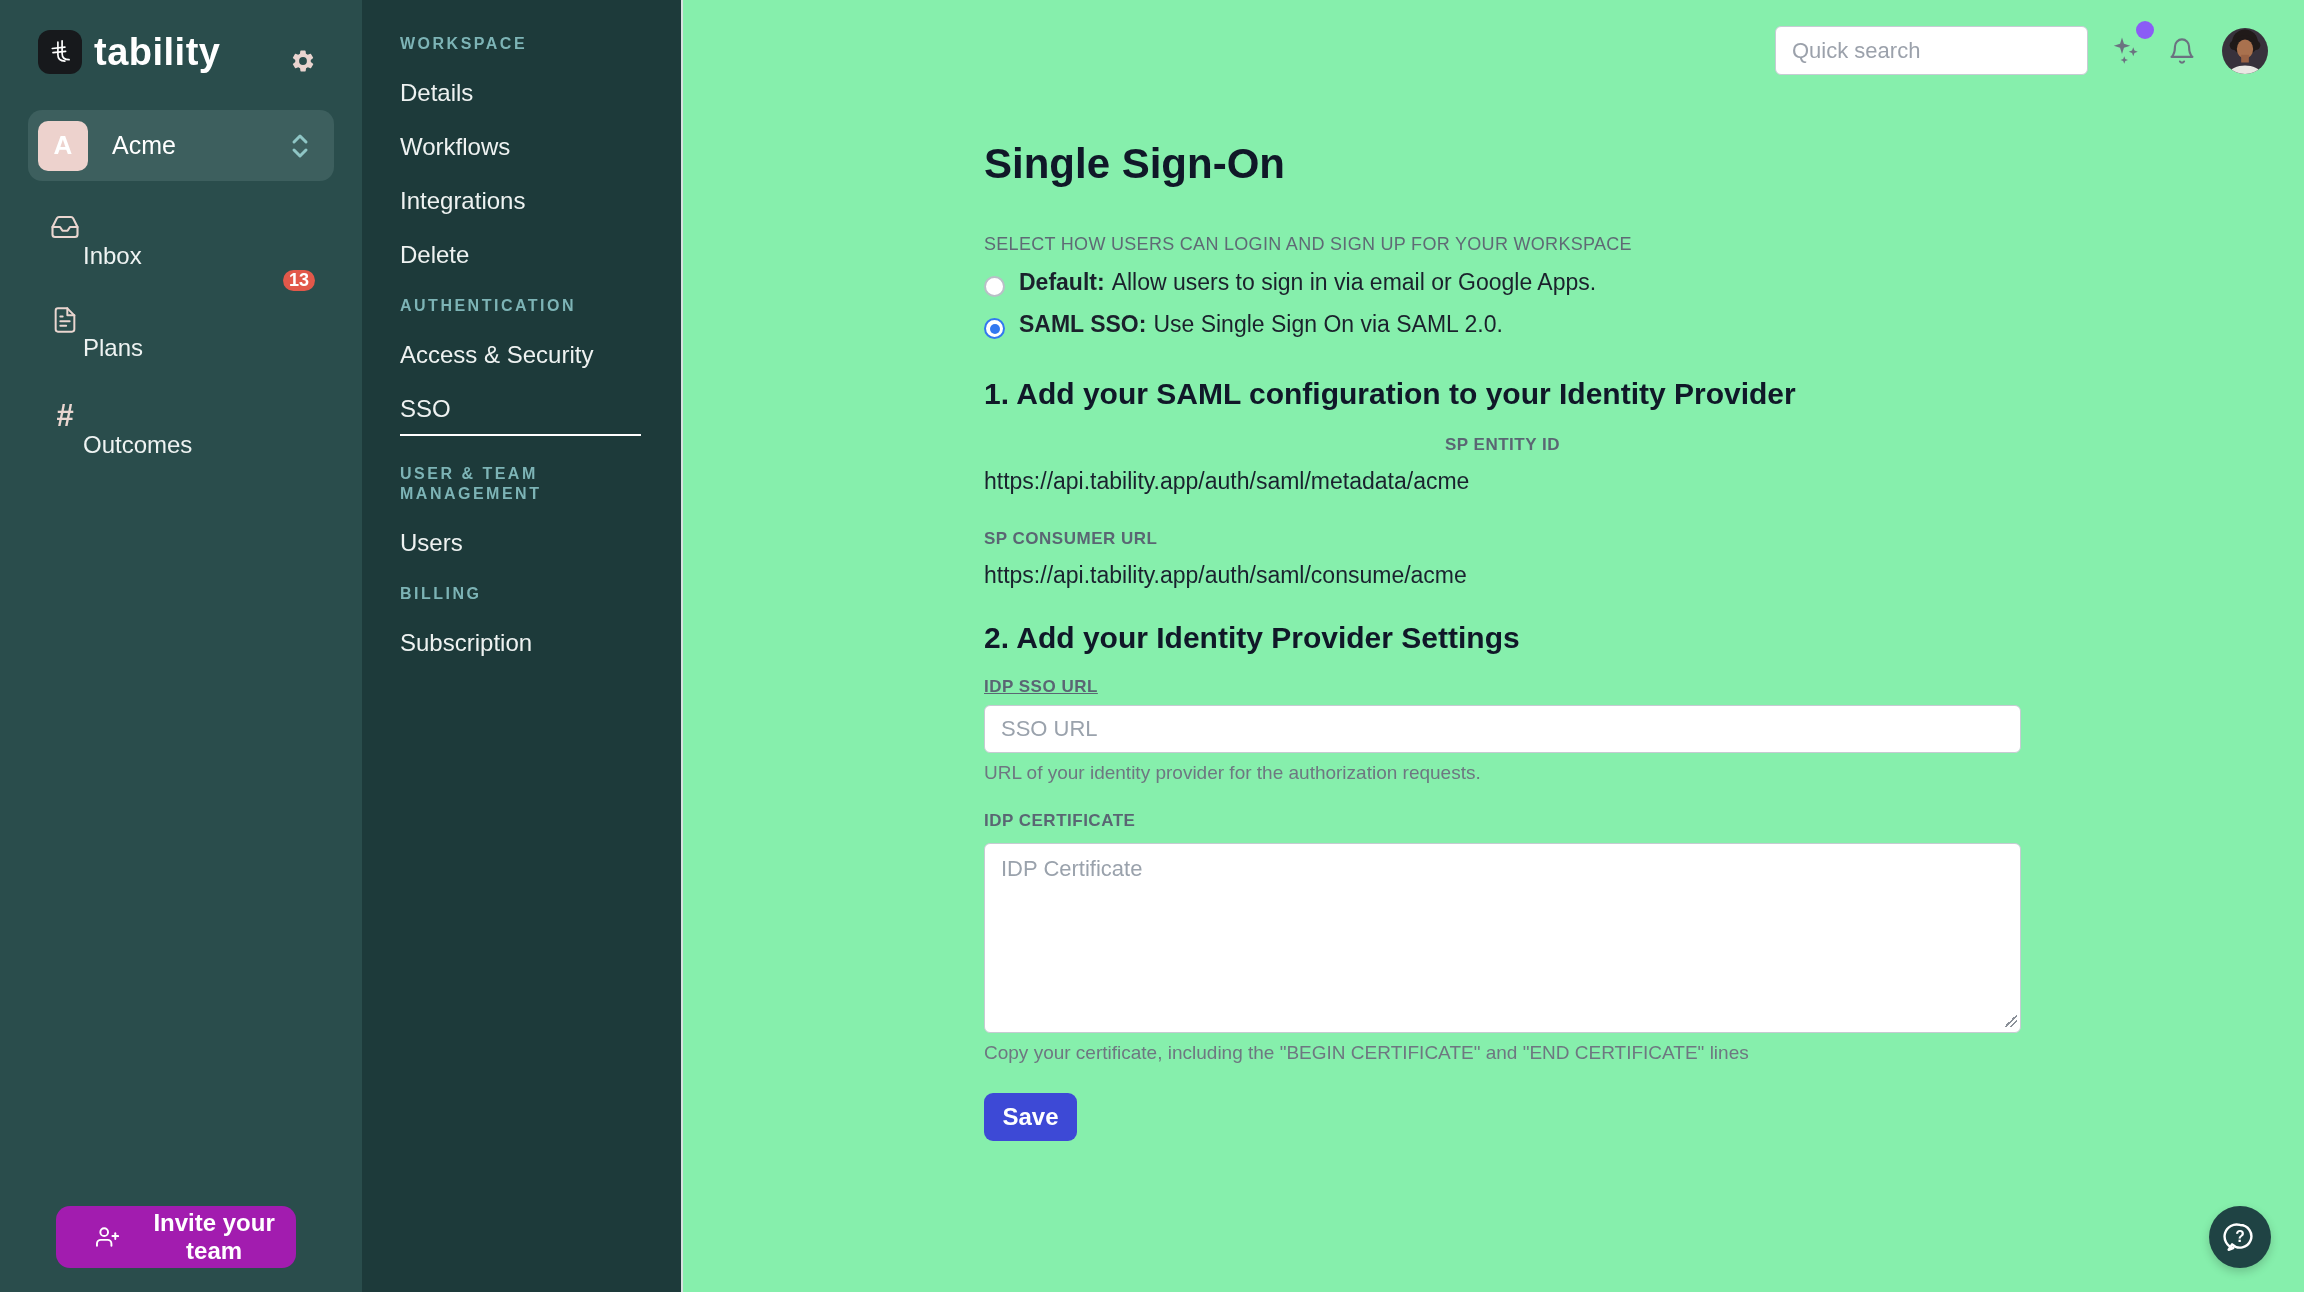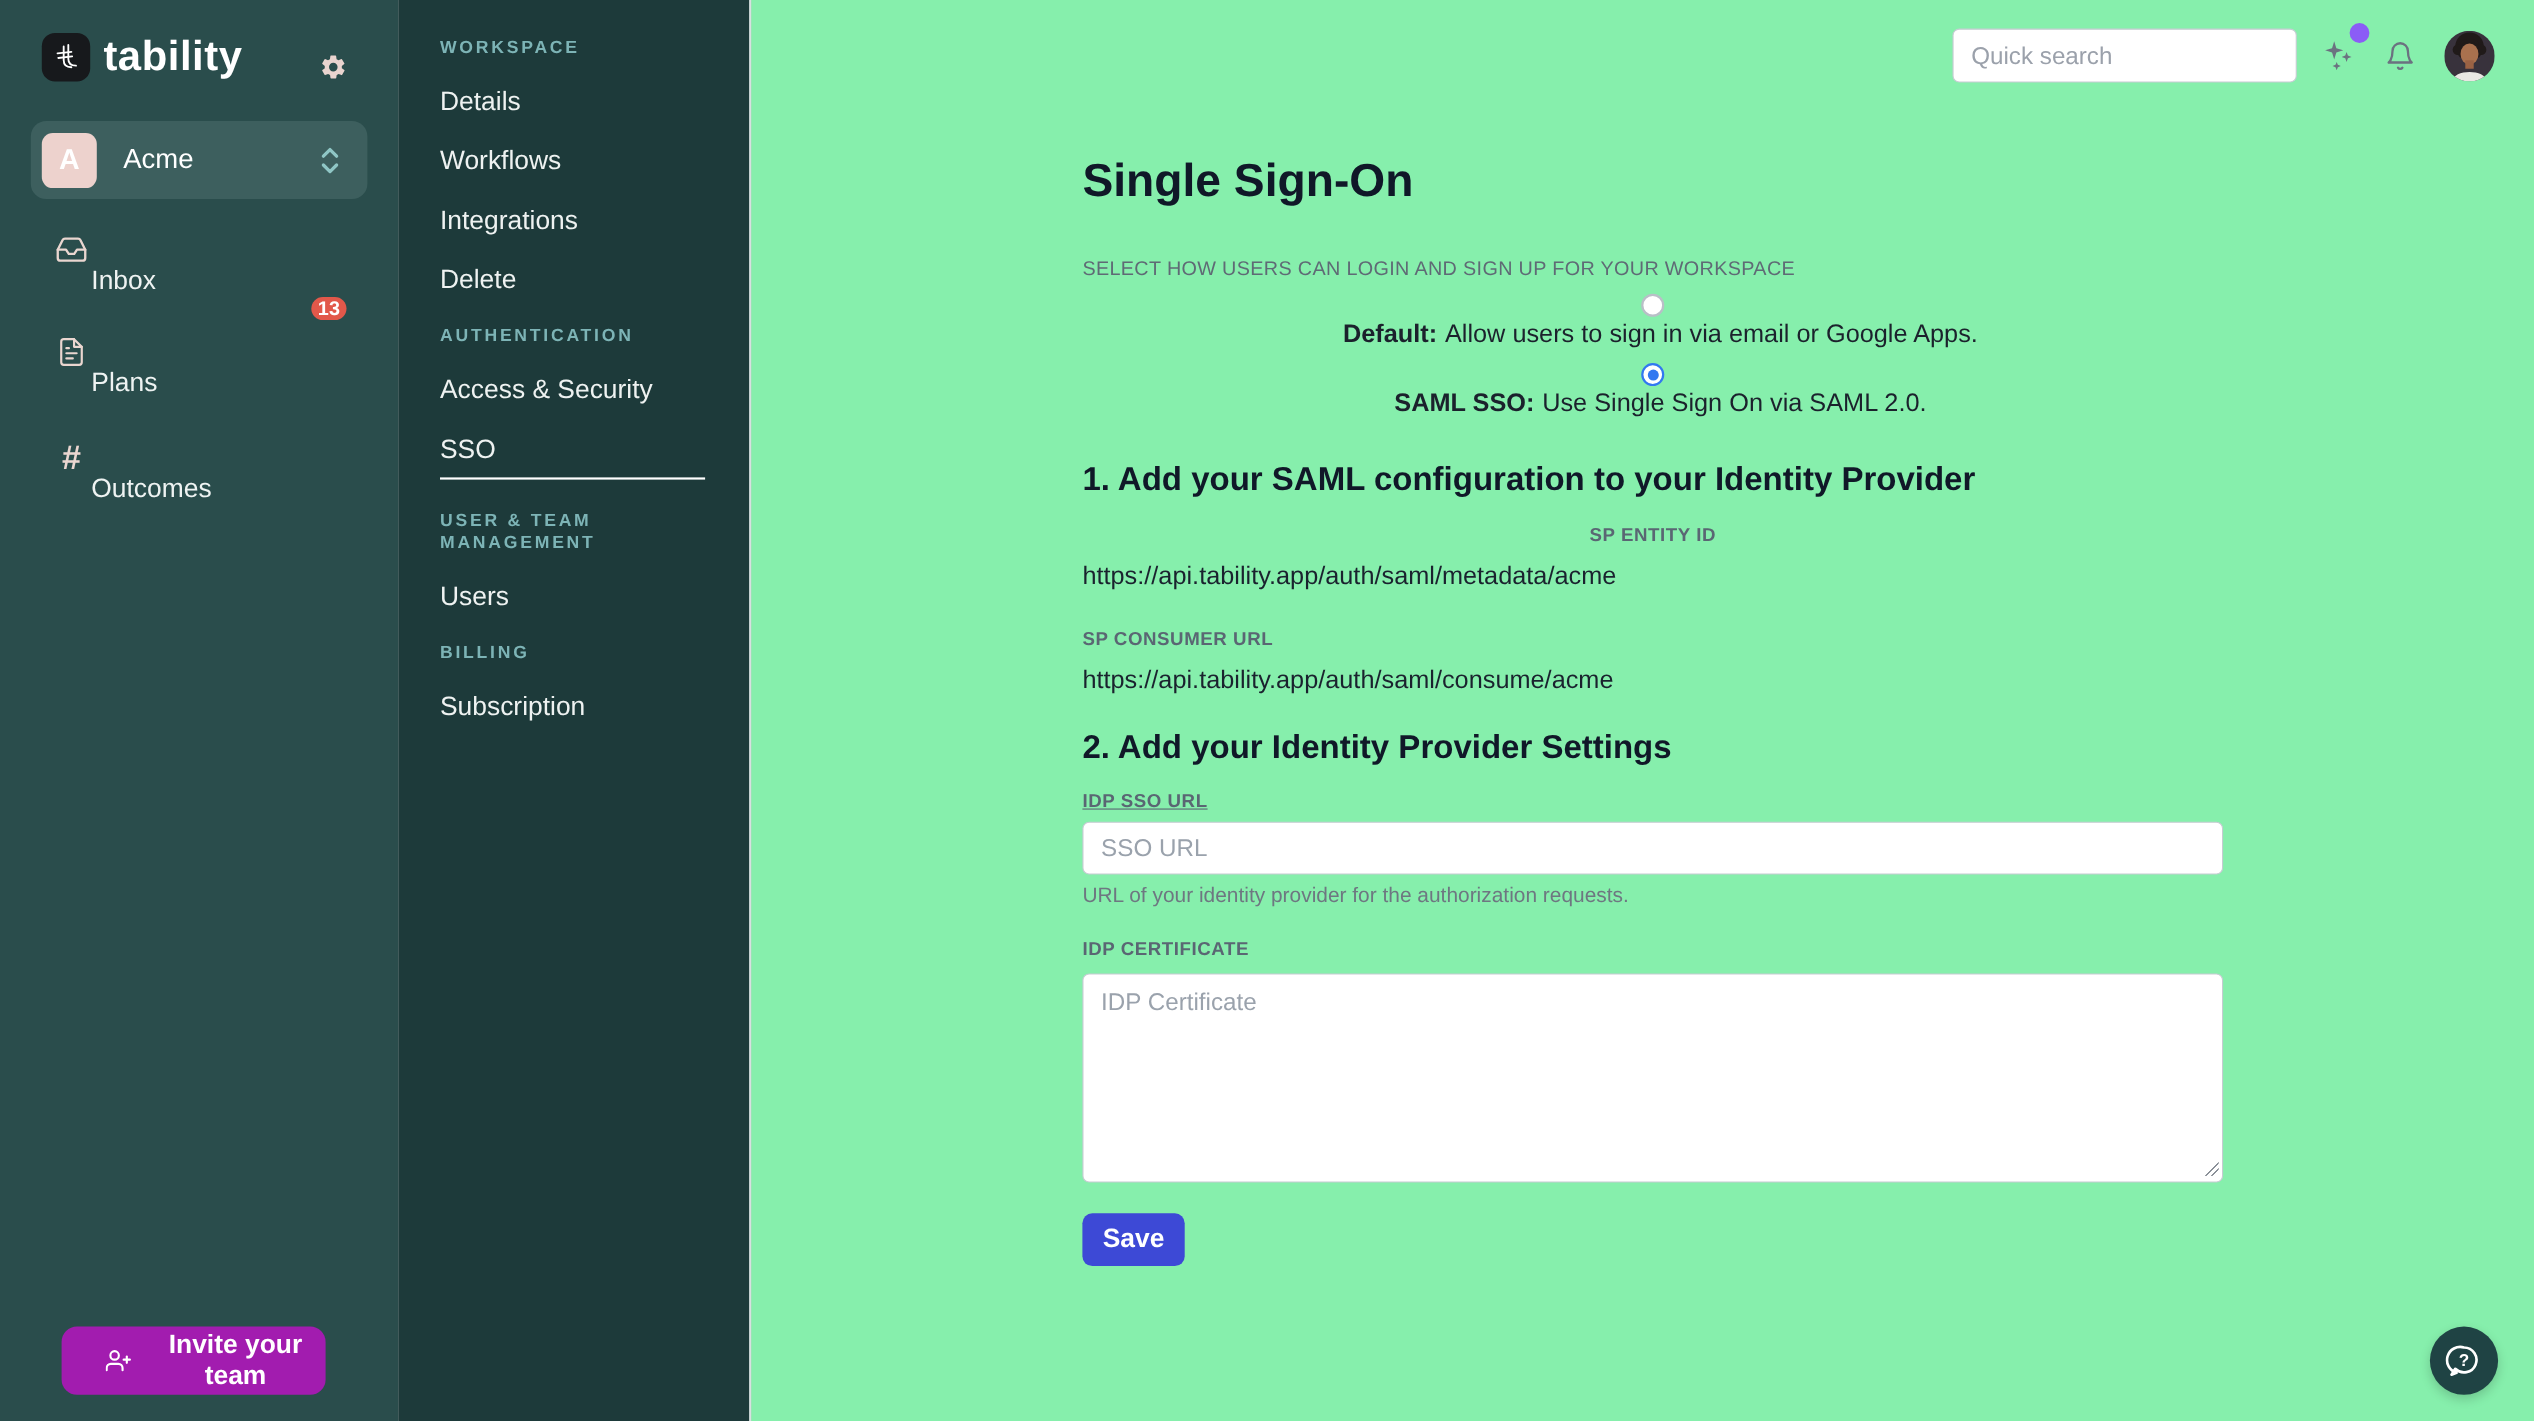--- a/index.html
+++ b/index.html
@@ -62,21 +62,21 @@
   .purple-dot { position:absolute; top:-6px; right:-2px; width:18px; height:18px; border-radius:50%;
                 background:#8b5cf6; }
   .bell-wrap { margin-left:12px; padding:4px; }
   .avatar-btn { margin-left:22px; padding:0; border-radius:50%; }
 
   .content { position:absolute; left:301px; top:0; width:1037px; }
   .h1 { margin-top:138px; font-size:42px; font-weight:800; color:#101828; line-height:52px; }
   .select-label { margin-top:43px; font-size:18px; color:#5f6a75; letter-spacing:.3px;
                   line-height:22px; font-weight:500; }
   .radios { margin-top:12px; }
-  .radio-row { display:flex; align-items:center; margin-top:12px; cursor:pointer;flex-direction:column; }
+  .radio-row { display:flex; align-items:flex-end; margin-top:12px; cursor:pointer; }
   .radio { width:21px; height:21px; border-radius:50%; flex:0 0 21px; position:relative; }
   .radio.off { border:2.5px solid #b9bfc7; background:#fff; }
   .radio.on { border:2.5px solid #3278f0; background:#fff; }
   .radio.on::after { content:""; position:absolute; left:50%; top:50%; transform:translate(-50%,-50%);
                      width:10px; height:10px; border-radius:50%; background:#3278f0; }
   .radio-text { margin-left:14px; font-size:23px; color:#1b212c; line-height:30px; }
   .radio-text .b { font-weight:700; margin-right:7px; }
   .h2 { font-size:30px; font-weight:700; color:#101828; line-height:38px; }
   .h2.s1 { margin-top:36px; }
   .h2.s2 { margin-top:30px; }
@@ -265,20 +265,21 @@
 
       <div class="fld-label m3">IDP SSO URL</div>
       <input class="text-input" type="text" placeholder="SSO URL" style="">
       <div class="helper">URL of your identity provider for the authorization requests.</div>
 
       <div class="fld-label m4">IDP CERTIFICATE</div>
       <div class="ta-wrap">
         <textarea class="cert-ta" placeholder="IDP Certificate" style=""></textarea>
         <span class="resize-corner"></span>
       </div>
+      <div class="helper">Copy your certificate, including the "BEGIN CERTIFICATE" and "END CERTIFICATE" lines</div>
 
       <button class="save-btn">Save</button>
     </div>
   </main>
 
   <button class="help-fab">
     <svg width="34" height="34" viewBox="0 0 24 24">
       <path d="M12 3.5a8 8 0 1 1-5.6 13.7 L4 21 L7.2 19.8 A8 8 0 0 1 12 3.5 Z" fill="none" stroke="#ffffff" stroke-width="1.7" stroke-linejoin="round"></path>
       <text x="12" y="15.6" text-anchor="middle" font-size="11" font-weight="bold" fill="#ffffff" font-family="Liberation Sans, sans-serif">?</text>
     </svg>

